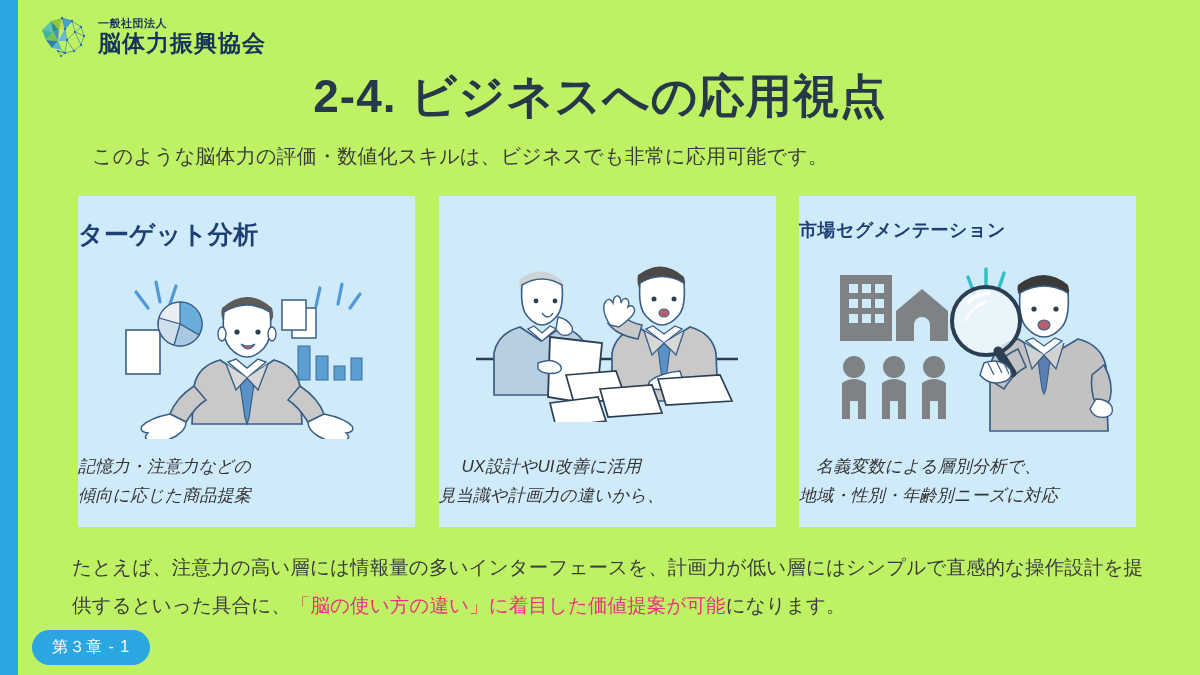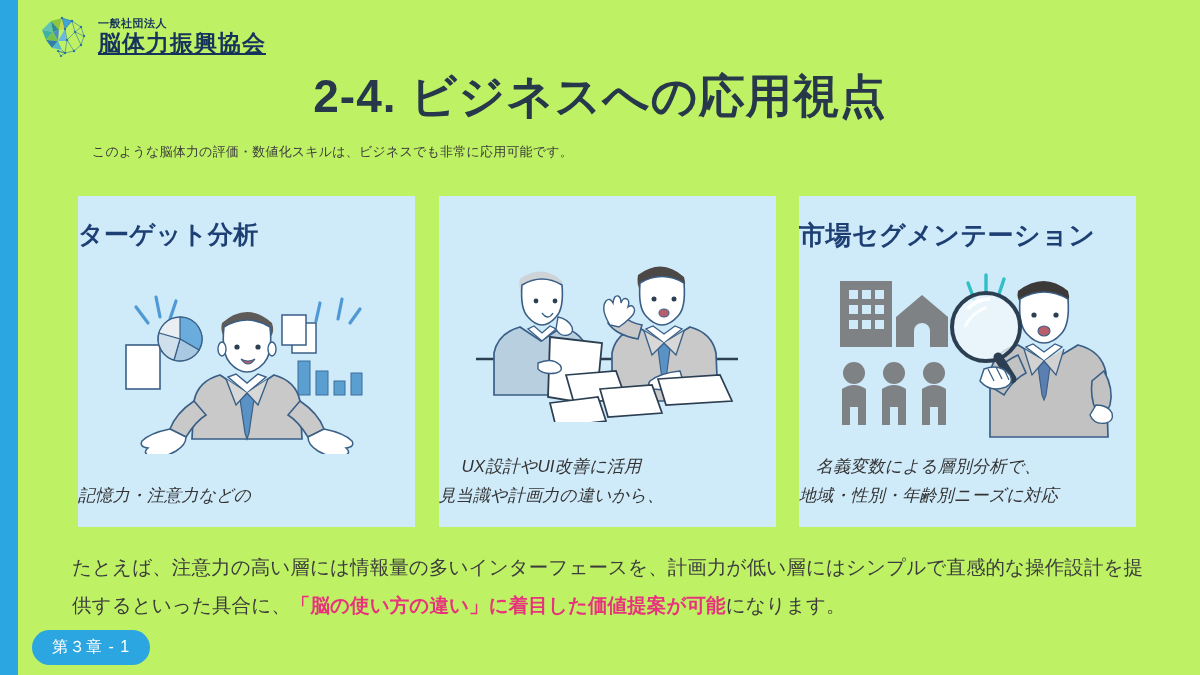--- a/index.html
+++ b/index.html
@@ -18,60 +18,60 @@
     position:absolute;left:0;top:0;width:18px;height:675px;
     background:#2ba6e0;
   }
 
   
   .logo{position:absolute;left:33px;top:10px;display:flex;align-items:center;gap:7px;}
   .logo-mark{width:58px;height:52px;display:block;}
   .logo-text{display:flex;flex-direction:column;justify-content:center;line-height:1;}
   .logo-sub{font-size:11px;color:#16335c;letter-spacing:.5px;font-weight:700;margin-bottom:2px;}
   .logo-main{font-size:23px;color:#16335c;font-weight:800;letter-spacing:1px;
-             font-family:"DejaVu Serif","Liberation Serif",serif;text-decoration:underline;}
+             font-family:"DejaVu Serif","Liberation Serif",serif;}
 
   
   .title{
     position:absolute;top:66px;left:0;width:1200px;text-align:center;
     font-size:46px;font-weight:800;color:#27384a;letter-spacing:1px;
   }
 
   
   .lead{
     position:absolute;top:143px;left:92px;
-    font-size:13px;color:#3c3c3c;letter-spacing:.2px;
+    font-size:20px;color:#3c3c3c;letter-spacing:.2px;
   }
 
   
   .cards{position:absolute;top:196px;left:78px;width:1058px;height:331px;
          display:flex;justify-content:space-between;}
   .card{
     width:337px;height:331px;background:#cfeaf9;
     display:flex;flex-direction:column;align-items:flex-start;
     box-sizing:border-box;padding-top:22px;
   }
   .card-title{
     font-size:25px;font-weight:800;color:#1d3f73;letter-spacing:.5px;
     white-space:nowrap;
   }
-  .card.c3 .card-title{font-size:26px;}
+  .card.c3 .card-title{font-size:18px;}
   .card-art{flex:1;display:flex;align-items:center;justify-content:center;width:100%;}
   .card-art svg{display:block;}
   .card-desc{
     font-size:17px;color:#333333;text-align:center;line-height:1.75;
     padding-bottom:16px;letter-spacing:.2px;font-style:italic;
   }
 
   
   .outro{
     position:absolute;top:548px;left:72px;width:1076px;
     font-size:19.5px;color:#3c3c3c;line-height:1.95;letter-spacing:.1px;
   }
-  .hl{color:#e8327c;font-weight:700;}
+  .hl{color:#e8327c;font-weight:400;}
 
   
   .pill{
     position:absolute;left:32px;top:630px;
     background:#2ba6e0;color:#ffffff;
     border-radius:22px;padding:7px 20px;
     font-size:16px;letter-spacing:1px;
   }
 </style>
 </head>
@@ -201,20 +201,21 @@
             <path d="M92,122 q-18,12 -24,28 l16,8 q10,-16 20,-22z" fill="#c9c9c9" stroke="#3a5f86" stroke-width="1.6"></path>
             <path d="M198,122 q18,12 24,28 l-16,8 q-10,-16 -20,-22z" fill="#c9c9c9" stroke="#3a5f86" stroke-width="1.6"></path>
 
             <path d="M68,150 q-20,4 -28,12 q-3,6 6,7 q-6,5 2,8 q10,4 26,-5 q10,-6 10,-14z" fill="#ffffff" stroke="#3a5f86" stroke-width="1.5"></path>
             <path d="M222,150 q20,4 28,12 q3,6 -6,7 q6,5 -2,8 q-10,4 -26,-5 q-10,-6 -10,-14z" fill="#ffffff" stroke="#3a5f86" stroke-width="1.5"></path>
           </g>
         </svg>
       </div>
       <div class="card-desc">
         <div>記憶力・注意力などの</div>
+        <div>傾向に応じた商品提案</div>
       </div>
     </div>
 
     <div class="card c2">
       <div class="card-art">
         <svg width="290" height="175" viewBox="0 0 290 175">
 
           <line x1="14" y1="112" x2="276" y2="112" stroke="#2c3f52" stroke-width="2.4"></line>
 
           <g>

